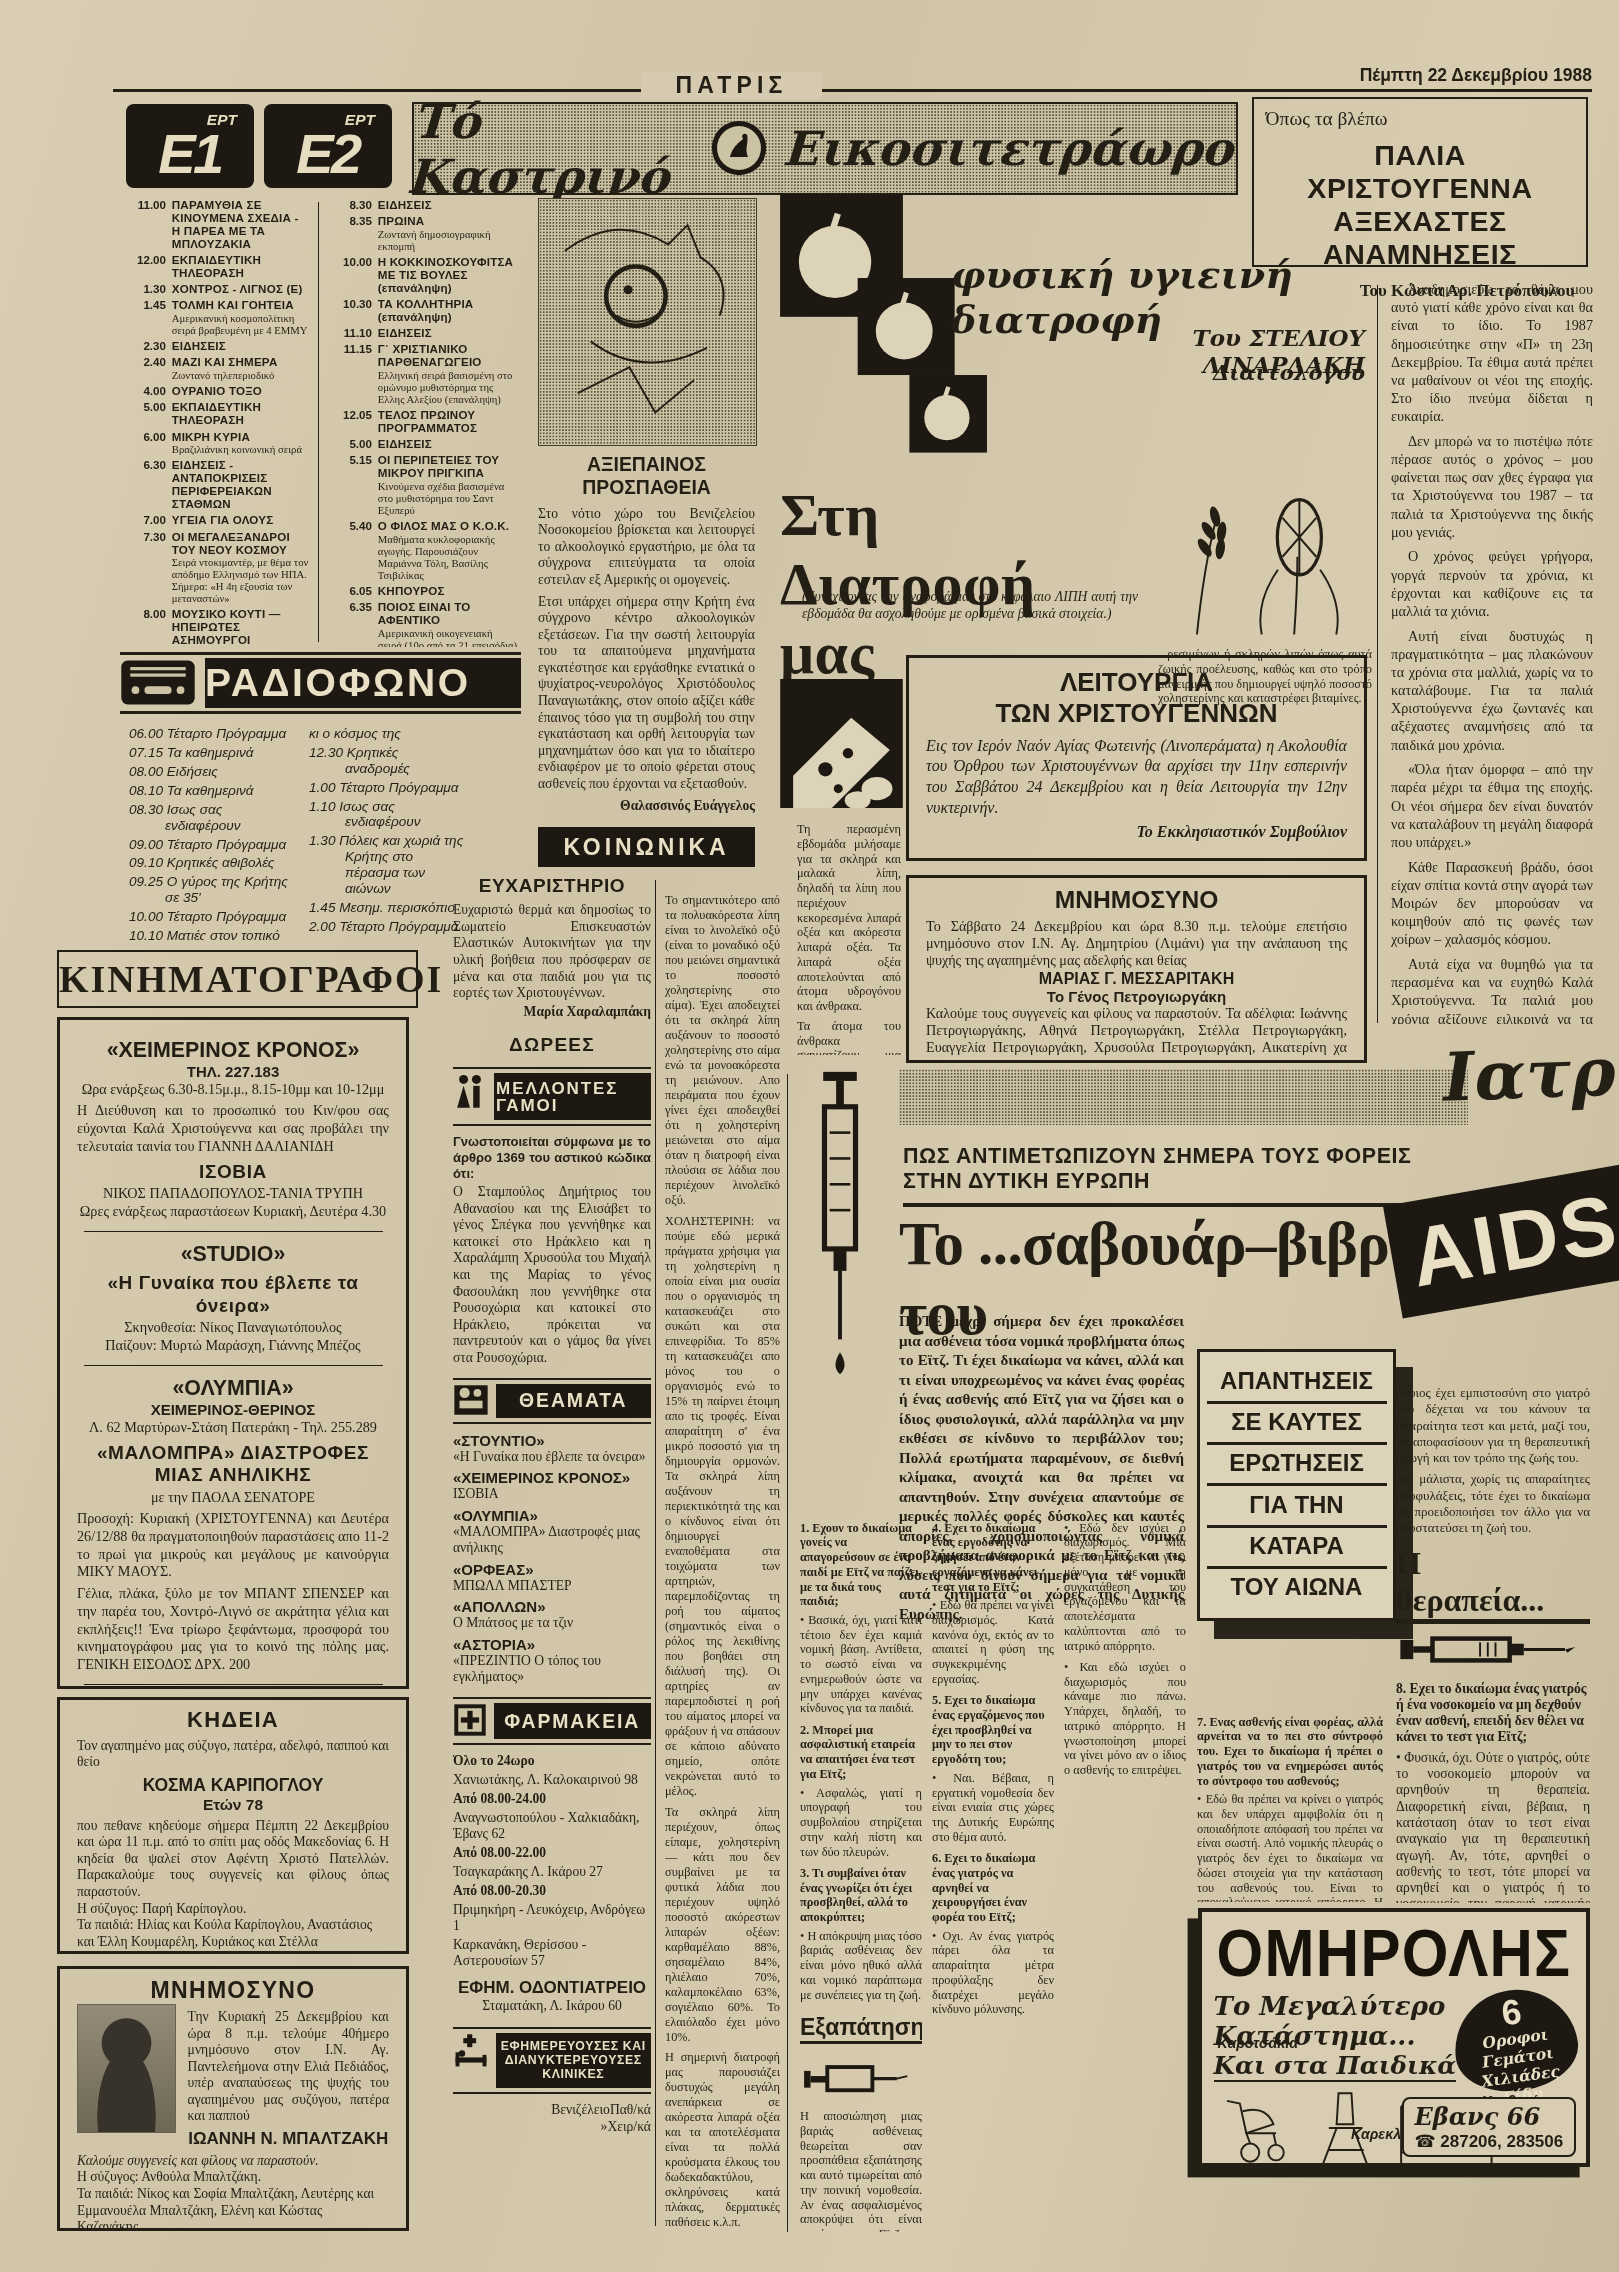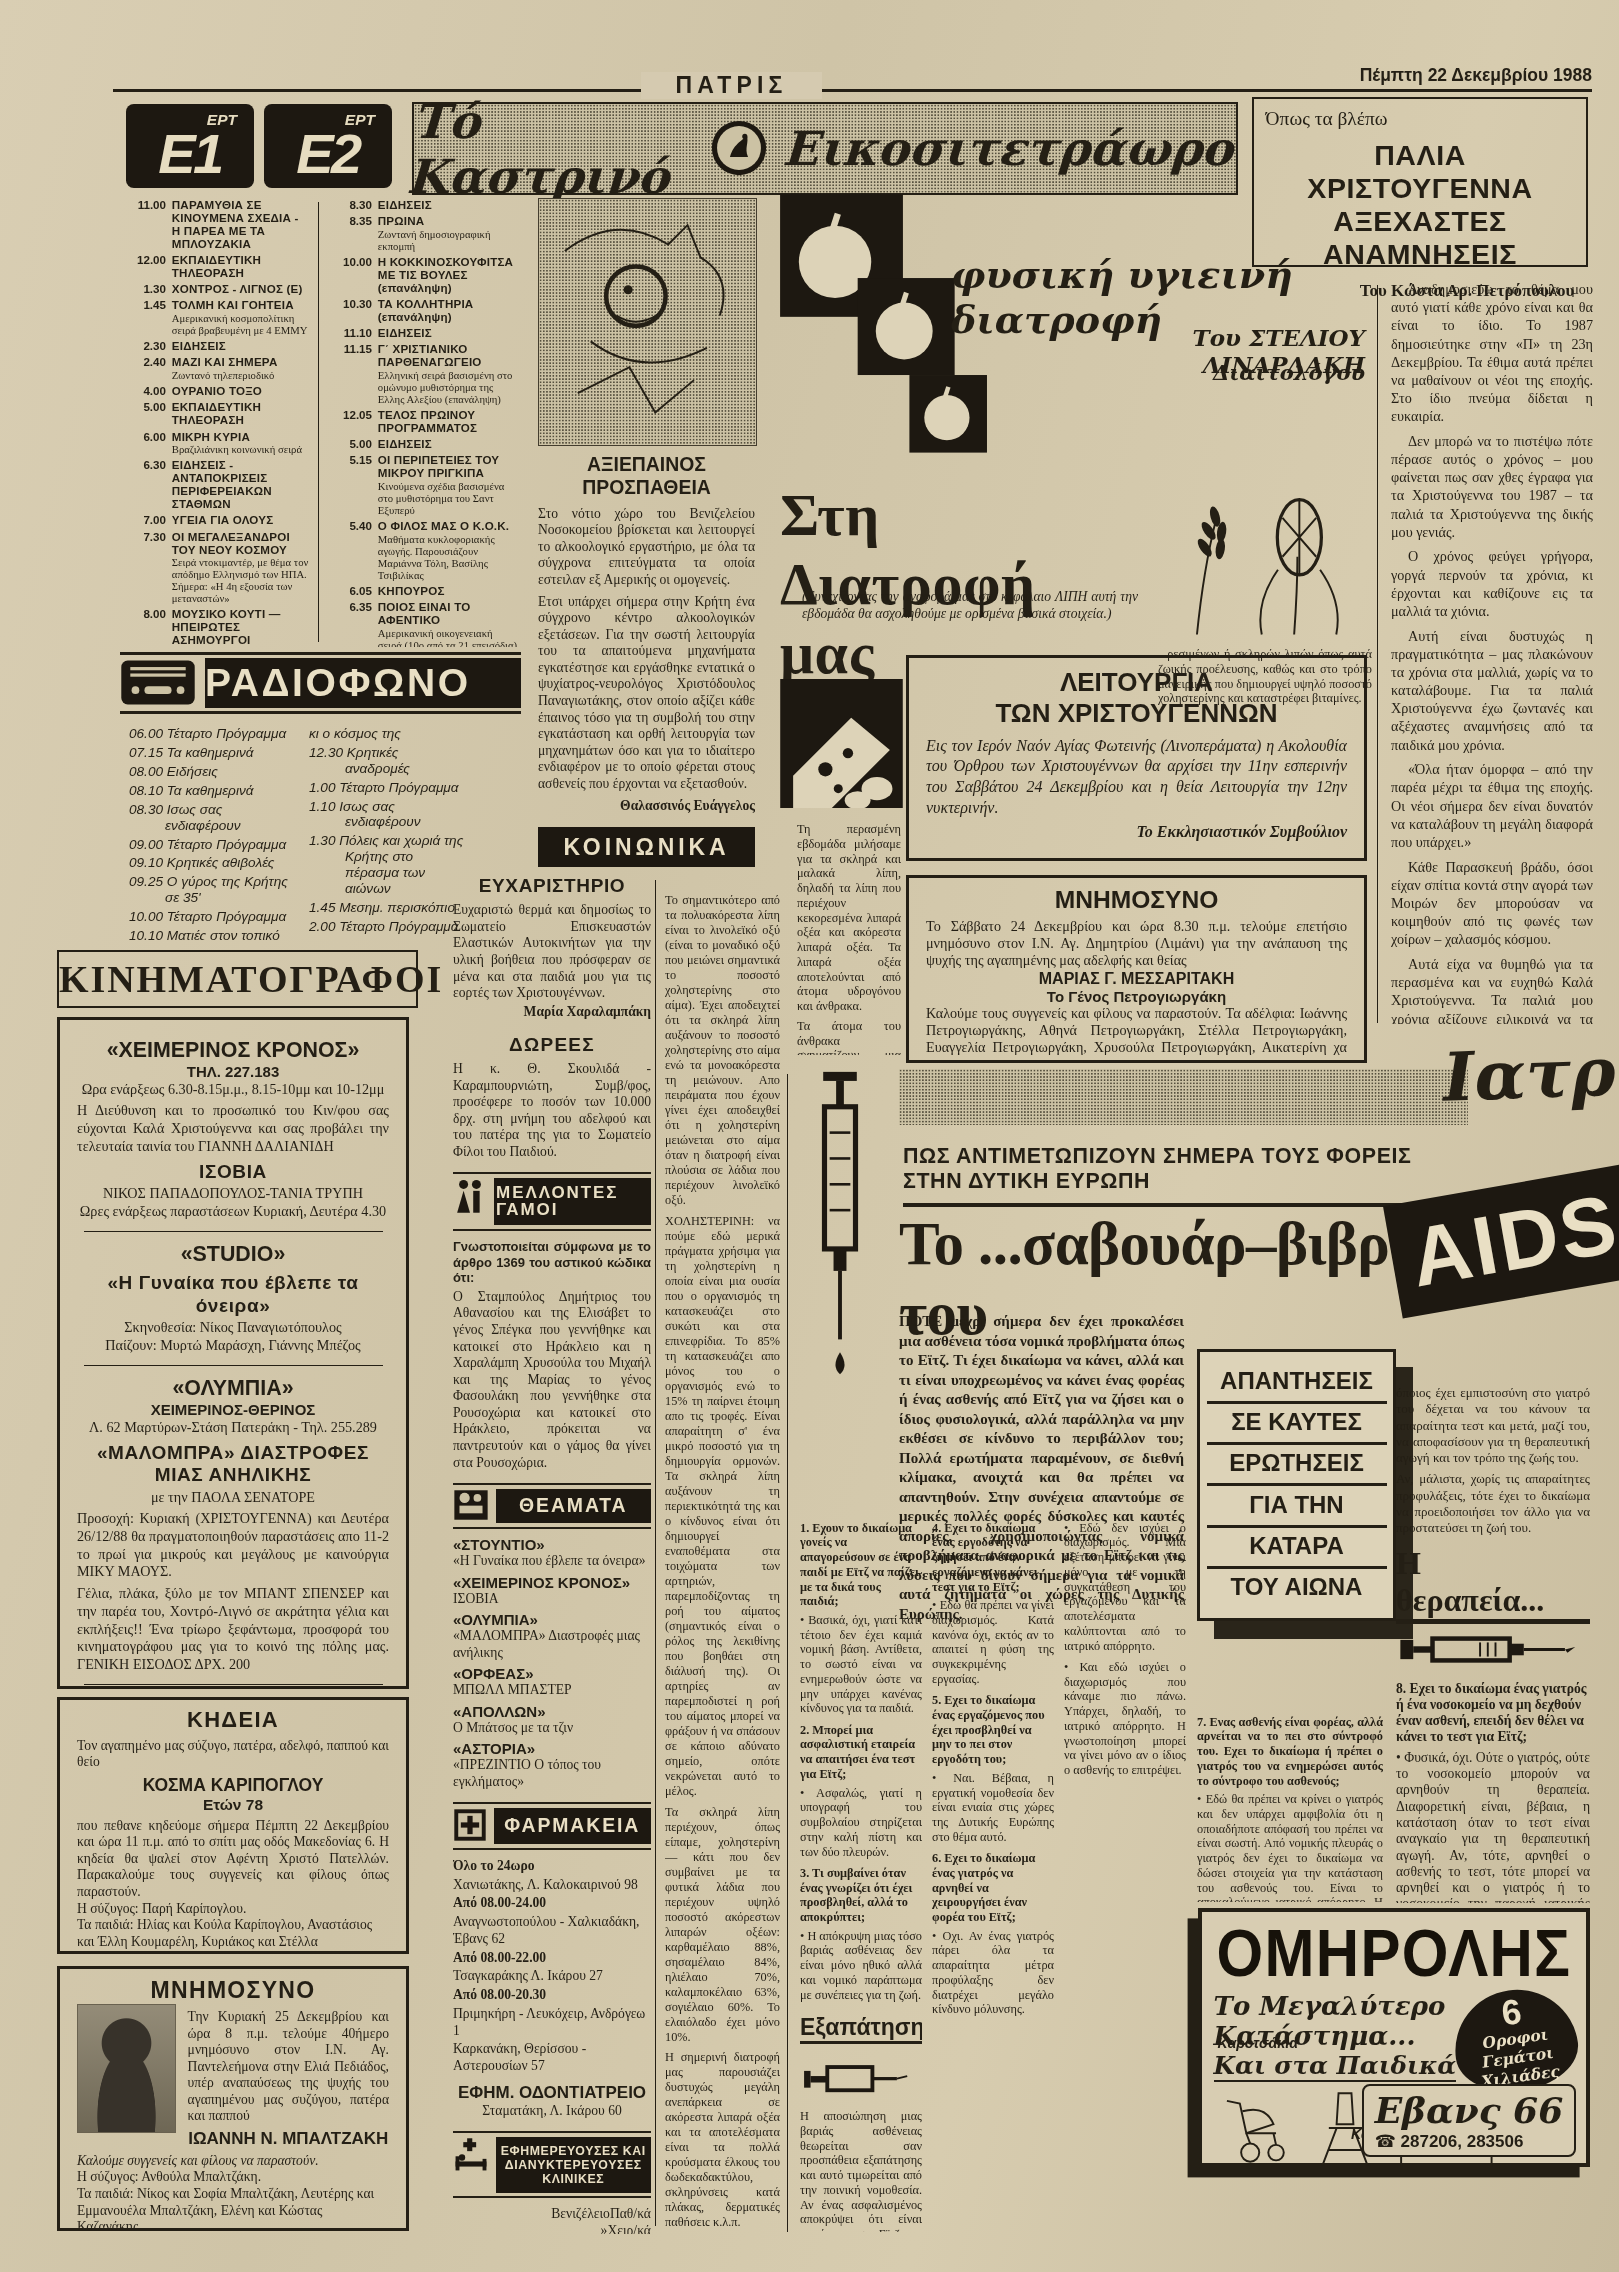--- a/index.html
+++ b/index.html
@@ -366,21 +366,20 @@
     <div class="bodytxt r">Ηράκλειο</div>
   </div>
   <div class="abs blkbar sans b c" style="left:538px;top:827px;width:217px;font-size:23px;letter-spacing:3.9px;padding:6.5px 0;">ΚΟΙΝΩΝΙΚΑ</div>
 
   <div class="abs" style="left:453px;top:875px;width:198px;height:1359px;overflow:hidden;">
     <div class="sans b c" style="font-size:19px;letter-spacing:0.6px;">ΕΥΧΑΡΙΣΤΗΡΙΟ</div>
     <p class="bodytxt just" style="margin:5.2px 0 2.6px;">Ευχαριστώ θερμά και δημοσίως το Σωματείο Επισκευαστών Ελαστικών Αυτοκινήτων για την υλική βοήθεια που πρόσφεραν σε μένα και στα παιδιά μου για τις εορτές των Χριστουγέννων.</p>
     <div class="bodytxt b r">Μαρία Χαραλαμπάκη</div>
 
     <div class="sans b c" style="font-size:19px;margin-top:13px;letter-spacing:1.3px;">ΔΩΡΕΕΣ</div>
-    <p class="bodytxt just" style="margin:5.2px 0 0;">Η κ. Θ. Σκουλιδά - Καραμπουρνιώτη, Συμβ/φος, προσέφερε το ποσόν των 10.000 δρχ. στη μνήμη του αδελφού και του πατέρα της για το Σωματείο Φίλοι του Παιδιού.</p>
 
     <div class="secbar">
       <span>
         <svg width="34" height="36" viewBox="0 0 52 56">
             <circle cx="16" cy="10" r="7" fill="#1d1811"></circle>
             <path d="M6 54 L16 20 L26 54 Z" fill="#1d1811"></path>
             <circle cx="36" cy="10" r="7" fill="#1d1811"></circle>
             <rect x="31" y="20" width="10" height="34" fill="#1d1811"></rect>
           </svg>
       </span>
@@ -735,19 +734,19 @@
               <line x1="142" y1="30" x2="142" y2="100"></line>
             </g>
             <path class="s" d="M14 30 Q22 14 30 30 M154 30 Q146 14 138 30 M14 100 L14 122 M154 100 L154 122" stroke-width="4"></path>
           </svg>
       </div>
     </div>
     <div class="abs sans b i" style="left:15.5px;top:123px;font-size:14.2px;">Καροτσάκια</div>
     <div class="abs sans b i" style="left:149px;top:214px;font-size:14.2px;">Καρεκλάκια</div>
     <div class="abs sans b i" style="right:26px;top:181px;font-size:14.2px;">Κρεβατάκια</div>
     <div class="abs" style="right:10.4px;bottom:6.5px;border:2.6px solid #241f15;border-radius:7.8px;padding:2.6px 10.4px;background:#d8cdb2;">
-      <div class="script" style="font-size:36px;">Εβανς 66</div>
+      <div class="script" style="font-size:24px;">Εβανς 66</div>
       <div class="sans b" style="font-size:17px;">☎ 287206, 283506</div>
     </div>
   </div>
 
 </div>
 
 
 </body></html>

